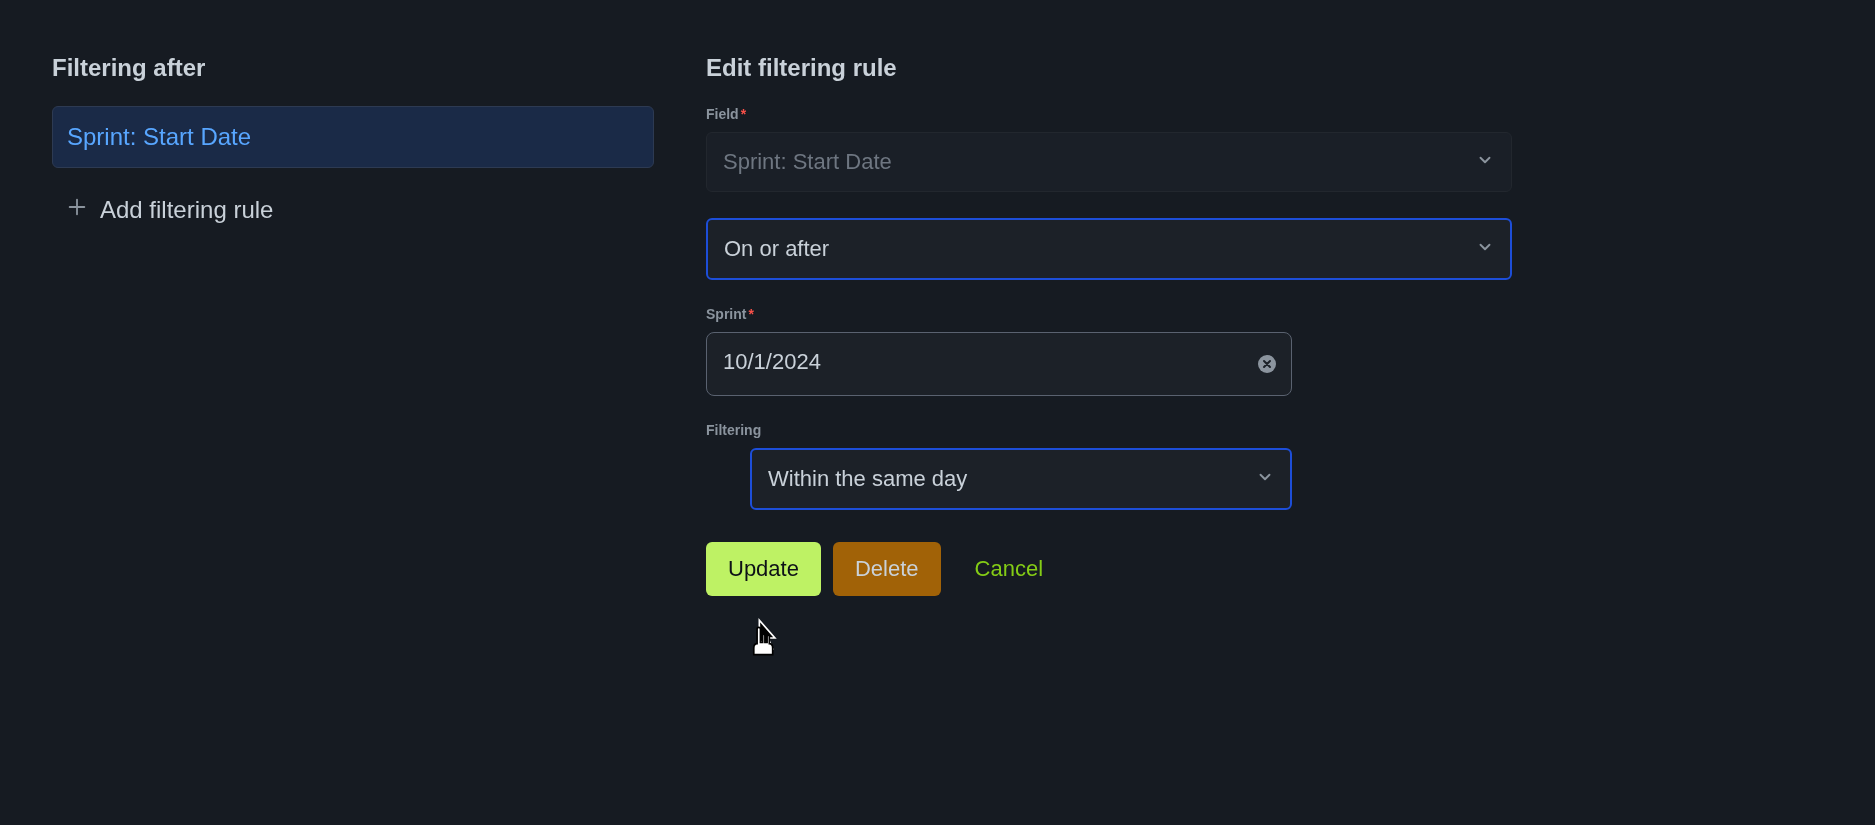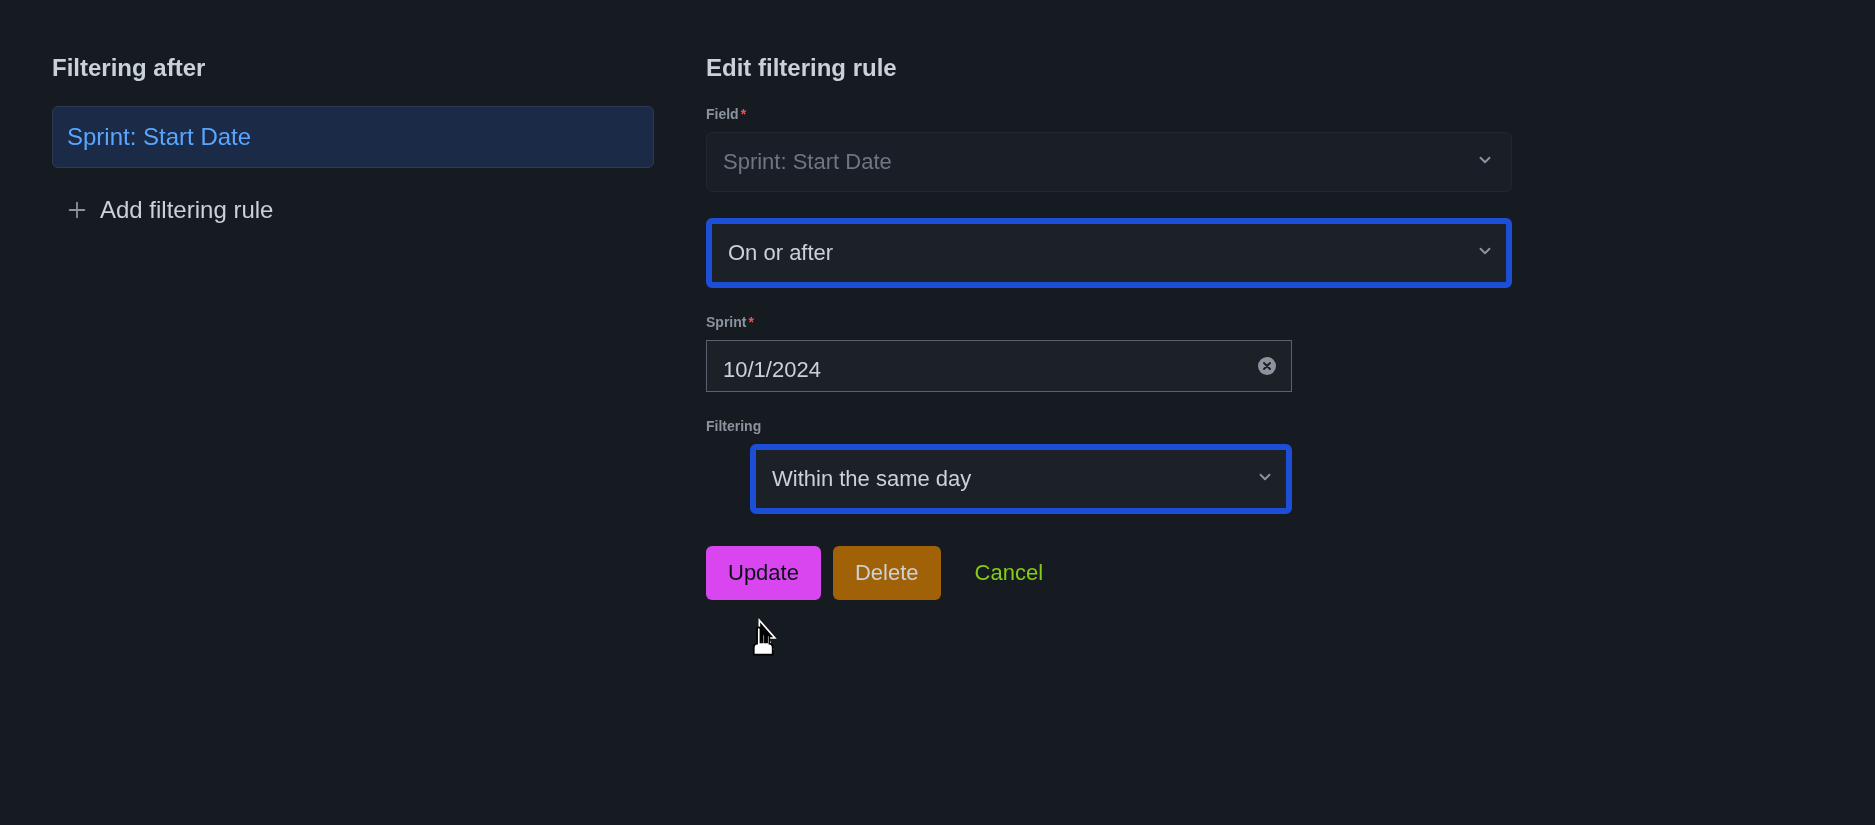--- a/index.html
+++ b/index.html
@@ -38,21 +38,20 @@
     border: 1px solid #2d3a52;
     border-radius: 6px;
     padding: 16px 14px;
     font-size: 24px;
     color: #58a6ff;
     cursor: pointer;
     margin-bottom: 20px;
   }
   .add-rule {
     display: flex;
-    align-items: center;
     gap: 12px;
     font-size: 24px;
     color: #c9d1d9;
     cursor: pointer;
     padding: 8px 14px;
   }
   .plus-icon {
     width: 22px;
     height: 22px;
     display: inline-flex;
@@ -89,21 +88,21 @@
     border-radius: 6px;
     padding: 16px 44px 16px 16px;
     font-size: 22px;
     color: #8b949e;
     cursor: pointer;
     display: flex;
     align-items: center;
     justify-content: space-between;
   }
   .select-field.bordered {
-    border: 6px solid #1d4ed8;
+    border: 2px solid #1d4ed8;
     color: #c9d1d9;
   }
   .select-field.disabled-look {
     background: #1a1f27;
     border: 1px solid #22272e;
     color: #6e7681;
   }
   .chevron {
     position: absolute;
     right: 18px;
@@ -117,22 +116,22 @@
     stroke: #8b949e;
   }
   .input-wrap {
     position: relative;
     width: 586px;
   }
   .text-input {
     width: 100%;
     background: #1c2128;
     border: 1px solid #5a6270;
-    border-radius: 0;
-    padding: 16px 48px 8px 16px;
+    border-radius: 8px;
+    padding: 16px 48px 20px 16px;
     font-size: 22px;
     color: #c9d1d9;
     font-family: inherit;
   }
   .clear-btn {
     position: absolute;
     right: 14px;
     top: 50%;
     transform: translateY(-50%);
     cursor: pointer;
@@ -160,21 +159,21 @@
   .btn {
     padding: 14px 22px;
     font-size: 22px;
     border-radius: 6px;
     border: none;
     font-family: inherit;
     cursor: pointer;
     font-weight: 500;
   }
   .btn-primary {
-    background: #d946ef;
+    background: #bef264;
     color: #0d1117;
     text-align: center;
   }
   .btn-secondary {
     background: #a16207;
     color: #c9d1d9;
   }
   .btn-ghost {
     background: transparent;
     color: #84cc16;

